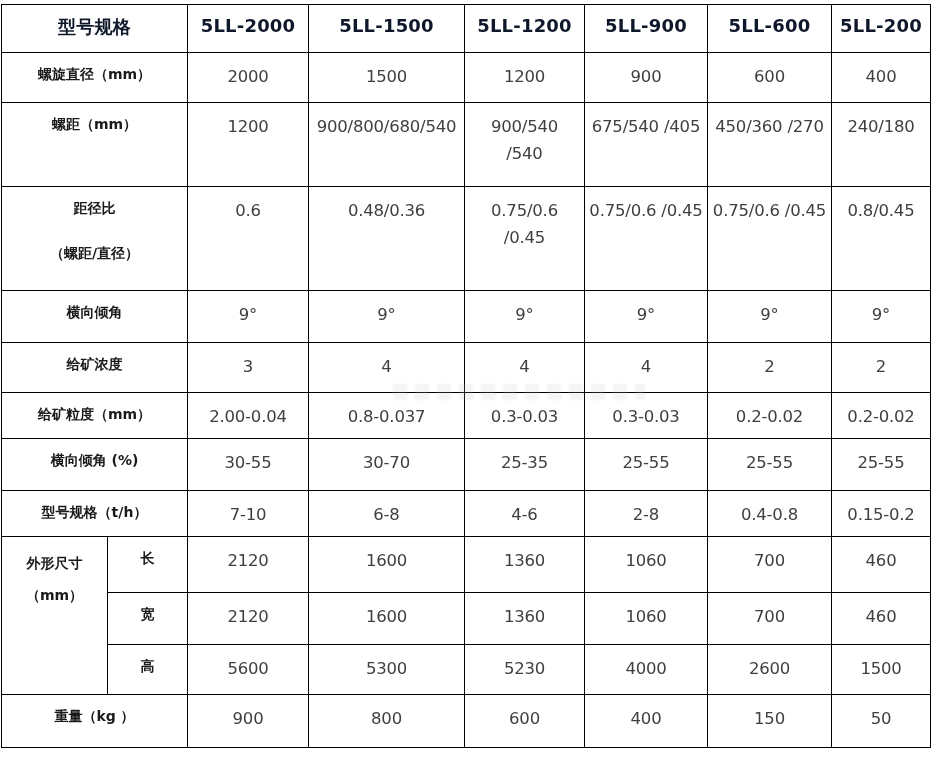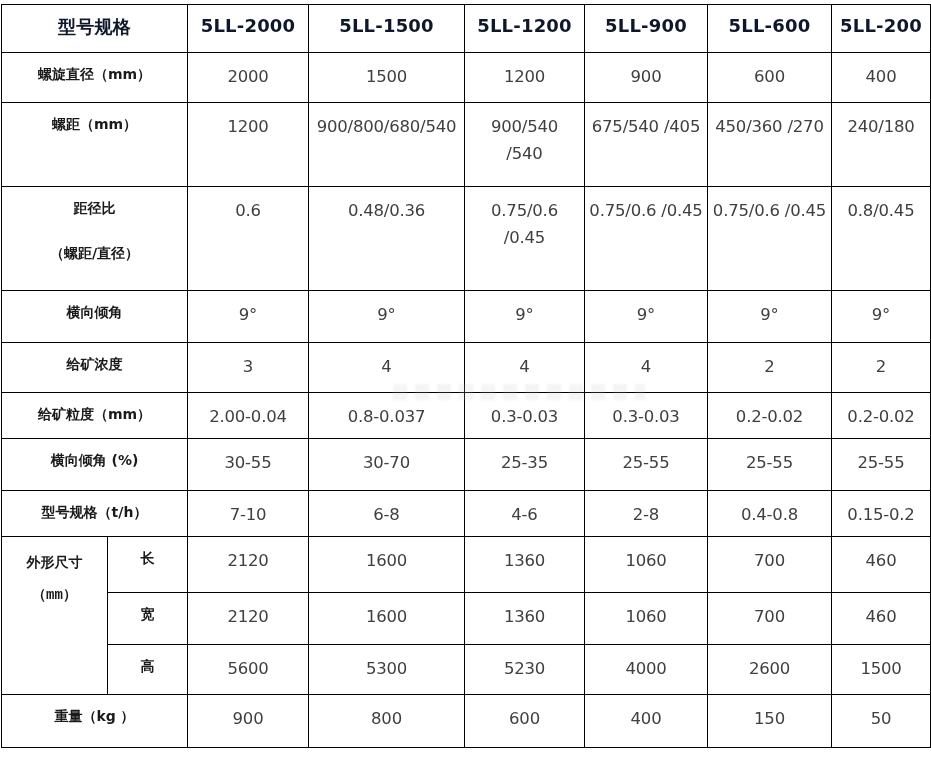--- a/index.html
+++ b/index.html
@@ -48,21 +48,20 @@
   }
   td.val {
     font-size: 16.5px;
     font-weight: normal;
     color: #404040;
     line-height: 1.65;
     letter-spacing: -0.2px;
   }
   td.dims-label {
     line-height: 2.3;
-    font-family: Liberation Mono, monospace;
   }
   tr.h48 { height: 48px; }
   tr.h50 { height: 50px; }
   tr.h84 { height: 84px; }
   tr.h104 { height: 104px; }
   tr.h52 { height: 52px; }
   tr.h46 { height: 46px; }
   tr.h56 { height: 56px; }
   tr.h55 { height: 53px; }
   .watermark {

